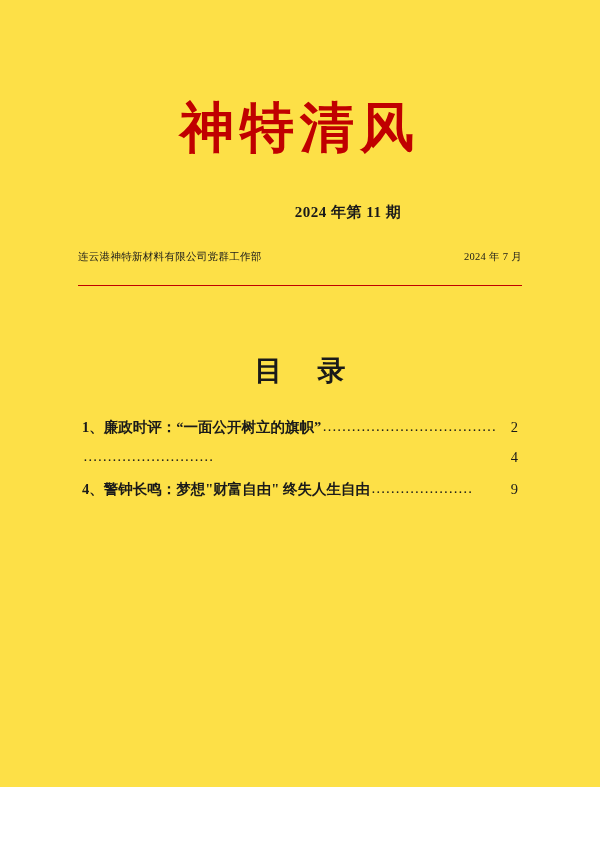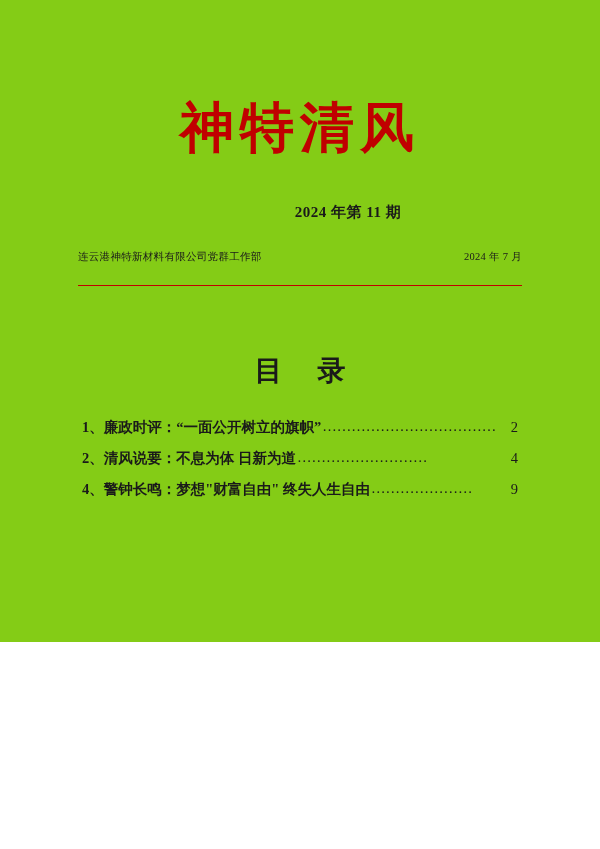--- a/index.html
+++ b/index.html
@@ -6,22 +6,22 @@
     margin: 0;
     padding: 0;
     background: #ffffff;
   }
   body {
     font-family: "Liberation Serif", serif;
   }
   .page {
     position: relative;
     width: 600px;
-    height: 642px;
-    background: #84cc16;
+    height: 787px;
+    background: #fde047;
     overflow: hidden;
     box-sizing: border-box;
     padding-left: 15px;
   }
   .masthead {
     position: absolute;
     top: 98px;
     left: 0;
     width: 600px;
     text-align: center;
@@ -144,21 +144,20 @@
 
   <div class="toc-title">目 录</div>
 
   <div class="toc-list">
     <div class="toc-item">
       <span class="toc-label">1、廉政时评：“一面公开树立的旗帜”</span>
       <span class="toc-dots">………………………………</span>
       <span class="toc-page">2</span>
     </div>
     <div class="toc-item">
-      <span class="toc-label">2、清风说要：不息为体 日新为道</span>
       <span class="toc-dots">………………………</span>
       <span class="toc-page">4</span>
     </div>
     <div class="toc-item">
       <span class="toc-label">4、警钟长鸣：梦想"财富自由" 终失人生自由</span>
       <span class="toc-dots">…………………</span>
       <span class="toc-page">9</span>
     </div>
   </div>
 

